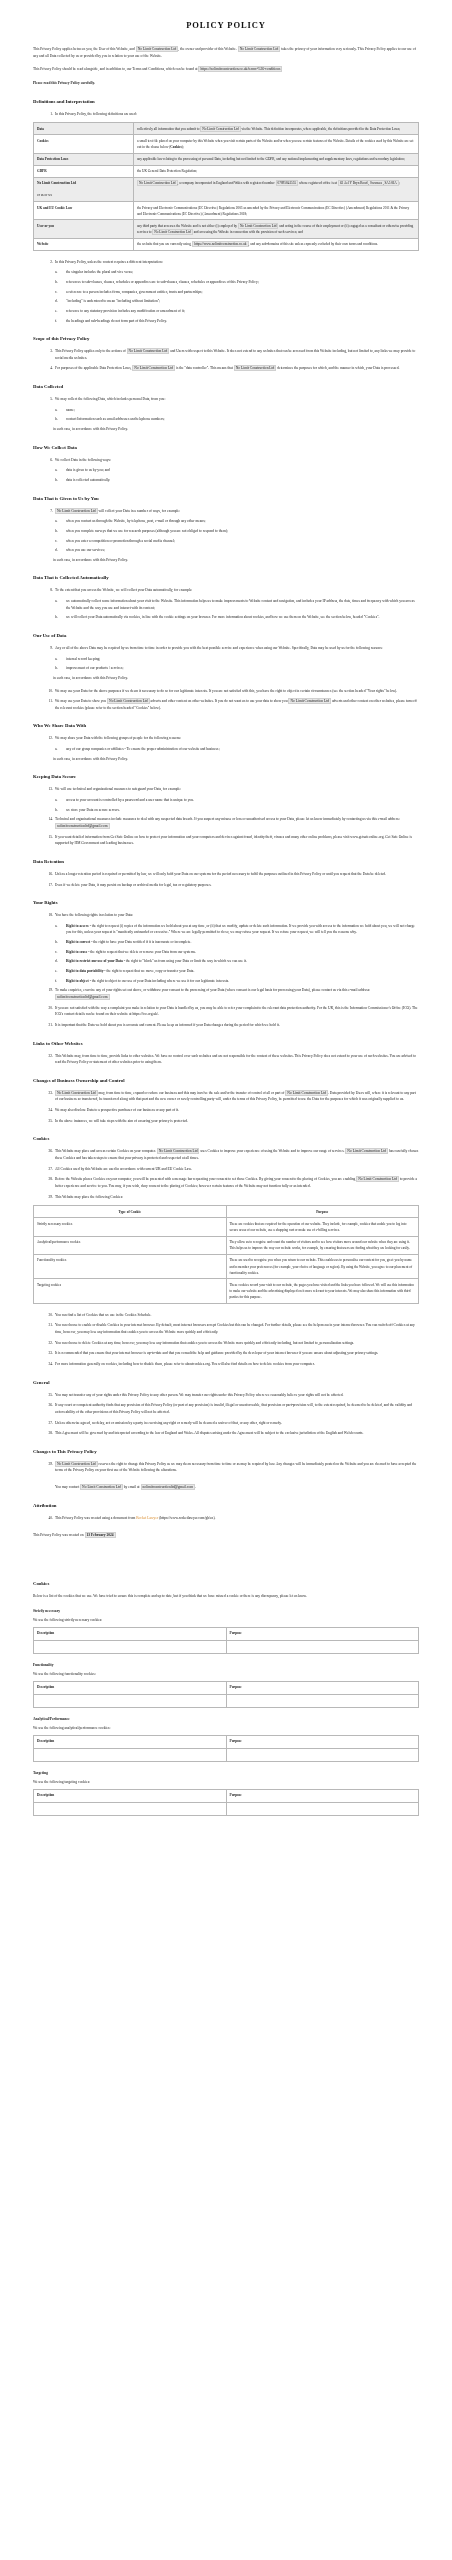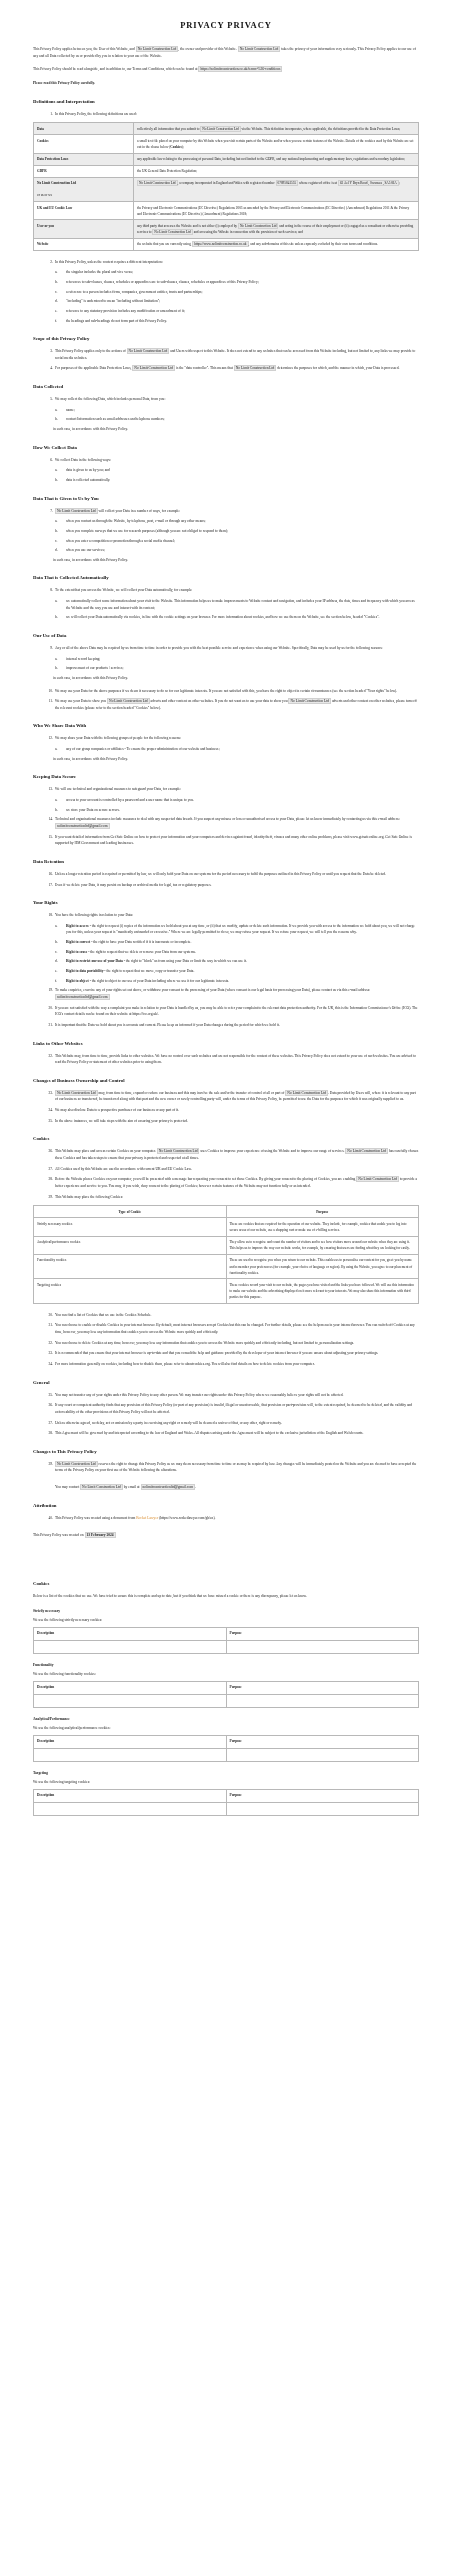--- a/index.html
+++ b/index.html
@@ -134,21 +134,21 @@
   .sched-intro { font-size: 3.6px; line-height:1.85; margin: 4px 0 9px 0; }
   .sched-label { font-size: 3.6px; font-weight: bold; margin: 9px 0 5px 0; }
   .sched-note { font-size: 3.6px; margin: 0 0 4px 0; }
   .spacer-lg { height: 26px; }
 </style>
 </head>
 <body>
 
 <div class="page">
 
-  <h1 class="doc-title">PRIVACY PRIVACY</h1>
+  <h1 class="doc-title">POLICY POLICY</h1>
 
   <p class="para">
     <span>This Privacy Policy applies between you, the User of this Website, and</span>
     <span class="hl">No Limit Construction Ltd</span><span>, the owner and provider of this Website.</span>
     <span class="hl">No Limit Construction Ltd</span>
     <span>takes the privacy of your information very seriously. This Privacy Policy applies to our use of any and all Data collected by us or provided by you in relation to your use of the Website.</span>
   </p>
 
   <p class="para">
     <span>This Privacy Policy should be read alongside, and in addition to, our Terms and Conditions, which can be found at</span>

